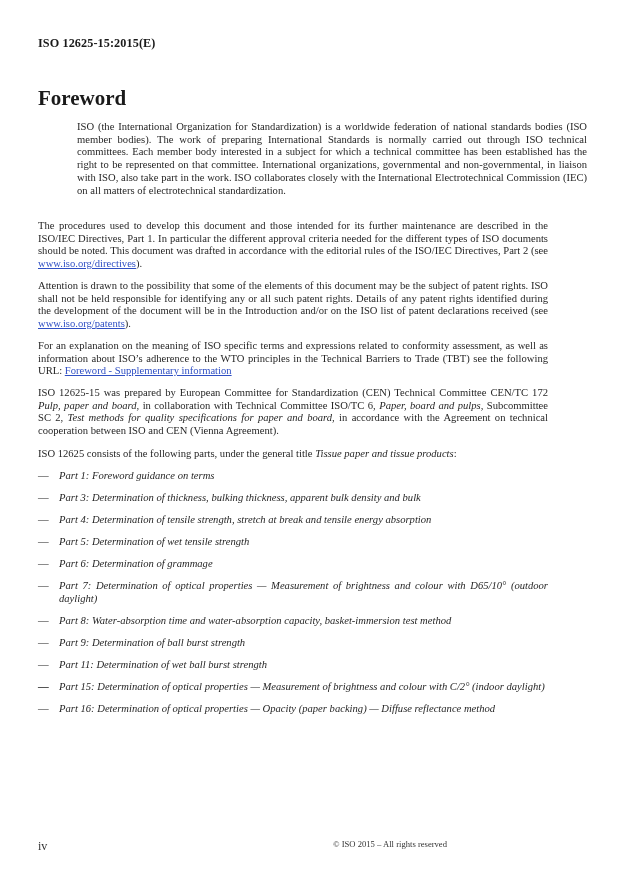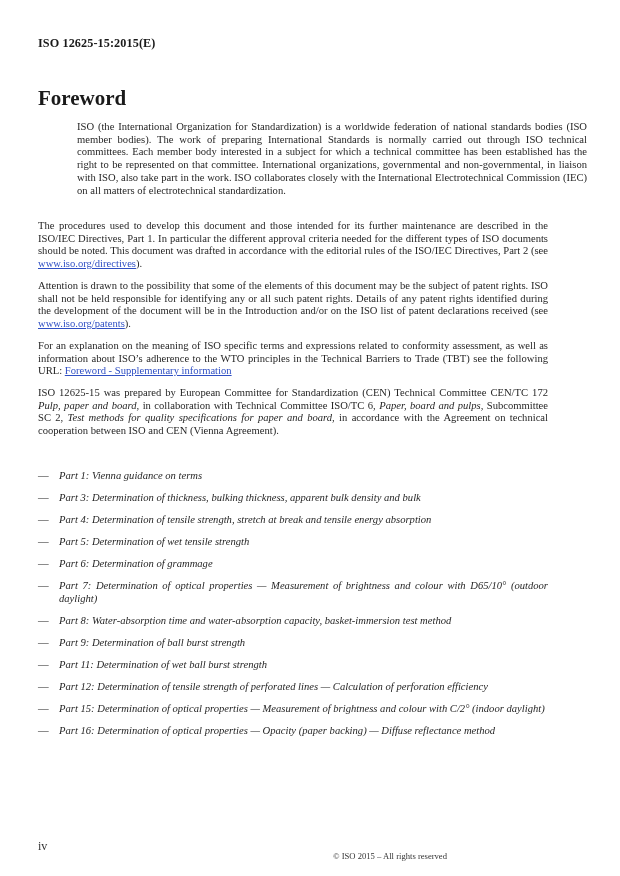--- a/index.html
+++ b/index.html
@@ -97,21 +97,20 @@
       font-size: 12px;
       color: #333;
     }
     .footer-right {
       position: absolute;
       right: 74px;
       top: 839px;
       font-family: "Liberation Serif", "DejaVu Serif", serif;
       font-size: 8.6px;
       color: #333;
-      margin-top: 12px;
     }
   </style>
 </head>
 <body>
 
 <div class="page">
 
   <div class="doc-id">ISO 12625-15:2015(E)</div>
 
   <div class="heading">Foreword</div>
@@ -119,32 +118,33 @@
   <p class="body-text p1">ISO (the International Organization for Standardization) is a worldwide federation of national standards bodies (ISO member bodies). The work of preparing International Standards is normally carried out through ISO technical committees. Each member body interested in a subject for which a technical committee has been established has the right to be represented on that committee. International organizations, governmental and non-governmental, in liaison with ISO, also take part in the work. ISO collaborates closely with the International Electrotechnical Commission (IEC) on all matters of electrotechnical standardization.</p>
 
   <p class="body-text p2"><span>The procedures used to develop this document and those intended for its further maintenance are described in the ISO/IEC Directives, Part 1.  In particular the different approval criteria needed for the different types of ISO documents should be noted.  This document was drafted in accordance with the editorial rules of the ISO/IEC Directives, Part 2 (see </span><a class="link">www.iso.org/directives</a><span>).</span></p>
 
   <p class="body-text p3"><span>Attention is drawn to the possibility that some of the elements of this document may be the subject of patent rights. ISO shall not be held responsible for identifying any or all such patent rights.  Details of any patent rights identified during the development of the document will be in the Introduction and/or on the ISO list of patent declarations received (see </span><a class="link">www.iso.org/patents</a><span>).</span></p>
 
   <p class="body-text p4"><span>For an explanation on the meaning of ISO specific terms and expressions related to conformity assessment, as well as information about ISO’s adherence to the WTO principles in the Technical Barriers to Trade (TBT) see the following URL:  </span><a class="link">Foreword - Supplementary information</a></p>
 
   <p class="body-text p5"><span>ISO 12625-15 was prepared by European Committee for Standardization (CEN) Technical Committee CEN/TC 172 </span><i>Pulp, paper and board</i><span>, in collaboration with Technical Committee ISO/TC 6, </span><i>Paper, board and pulps</i><span>, Subcommittee SC 2, </span><i>Test methods for quality specifications for paper and board</i><span>, in accordance with the Agreement on technical cooperation between ISO and CEN (Vienna Agreement).</span></p>
 
+  <p class="body-text p6"><span>ISO 12625 consists of the following parts, under the general title </span><i>Tissue paper and tissue products</i><span>:</span></p>
 
   <ul class="parts">
-    <li><span class="dash">—</span><span>Part 1: Vienna guidance on terms</span></li>
+    <li><span class="dash">—</span><span>Part 1: Foreword guidance on terms</span></li>
     <li><span class="dash">—</span><span>Part 3: Determination of thickness, bulking thickness, apparent bulk density and bulk</span></li>
     <li><span class="dash">—</span><span>Part 4: Determination of tensile strength, stretch at break and tensile energy absorption</span></li>
     <li><span class="dash">—</span><span>Part 5: Determination of wet tensile strength</span></li>
     <li><span class="dash">—</span><span>Part 6: Determination of grammage</span></li>
     <li><span class="dash">—</span><span>Part 7: Determination of optical properties — Measurement of brightness and colour with D65/10° (outdoor daylight)</span></li>
     <li><span class="dash">—</span><span>Part 8: Water-absorption time and water-absorption capacity, basket-immersion test method</span></li>
     <li><span class="dash">—</span><span>Part 9: Determination of ball burst strength</span></li>
     <li><span class="dash">—</span><span>Part 11: Determination of wet ball burst strength</span></li>
-    <li><span class="dash">—</span><span>Part 12: Determination of tensile strength of perforated lines — Calculation of perforation efficiency</span></li>
+    <li><span class="dash">—</span></li>
     <li><span class="dash">—</span><span>Part 15: Determination of optical properties — Measurement of brightness and colour with C/2° (indoor daylight)</span></li>
     <li><span class="dash">—</span><span>Part 16: Determination of optical properties — Opacity (paper backing) — Diffuse reflectance method</span></li>
   </ul>
 
   <div class="footer-left">iv</div>
   <div class="footer-right">© ISO 2015 – All rights reserved</div>
 
 </div>
 
 </body></html>

